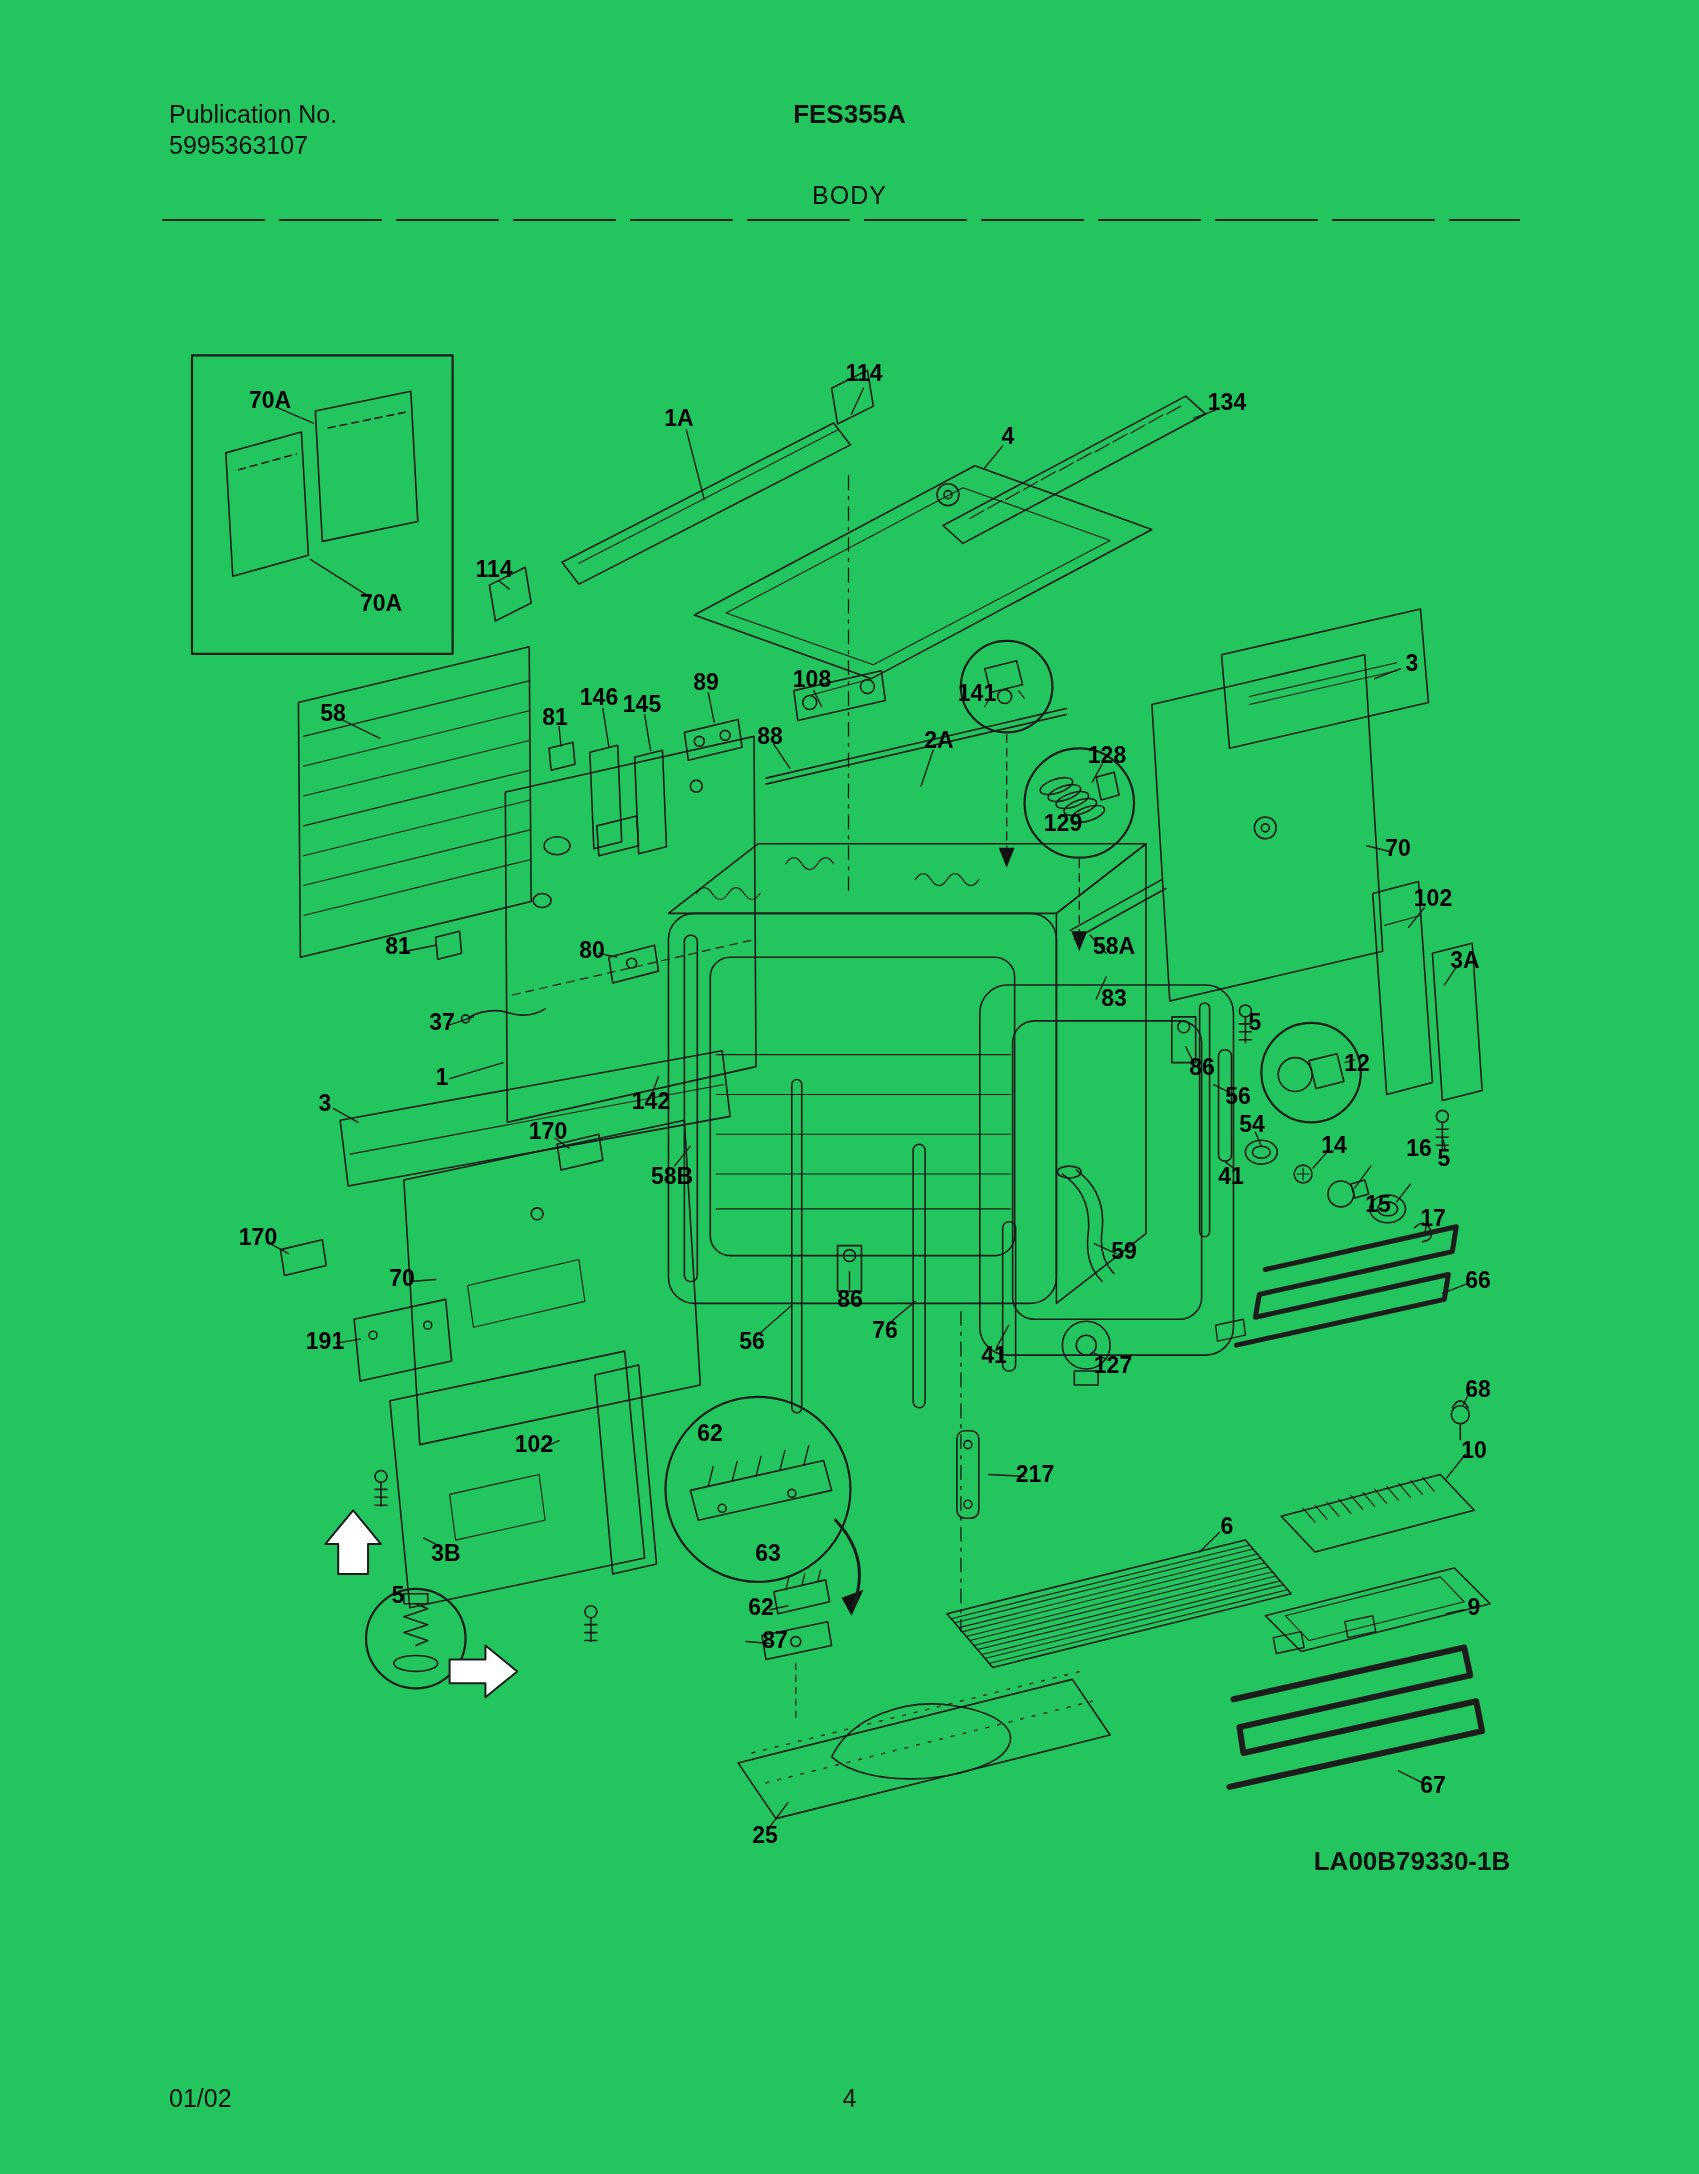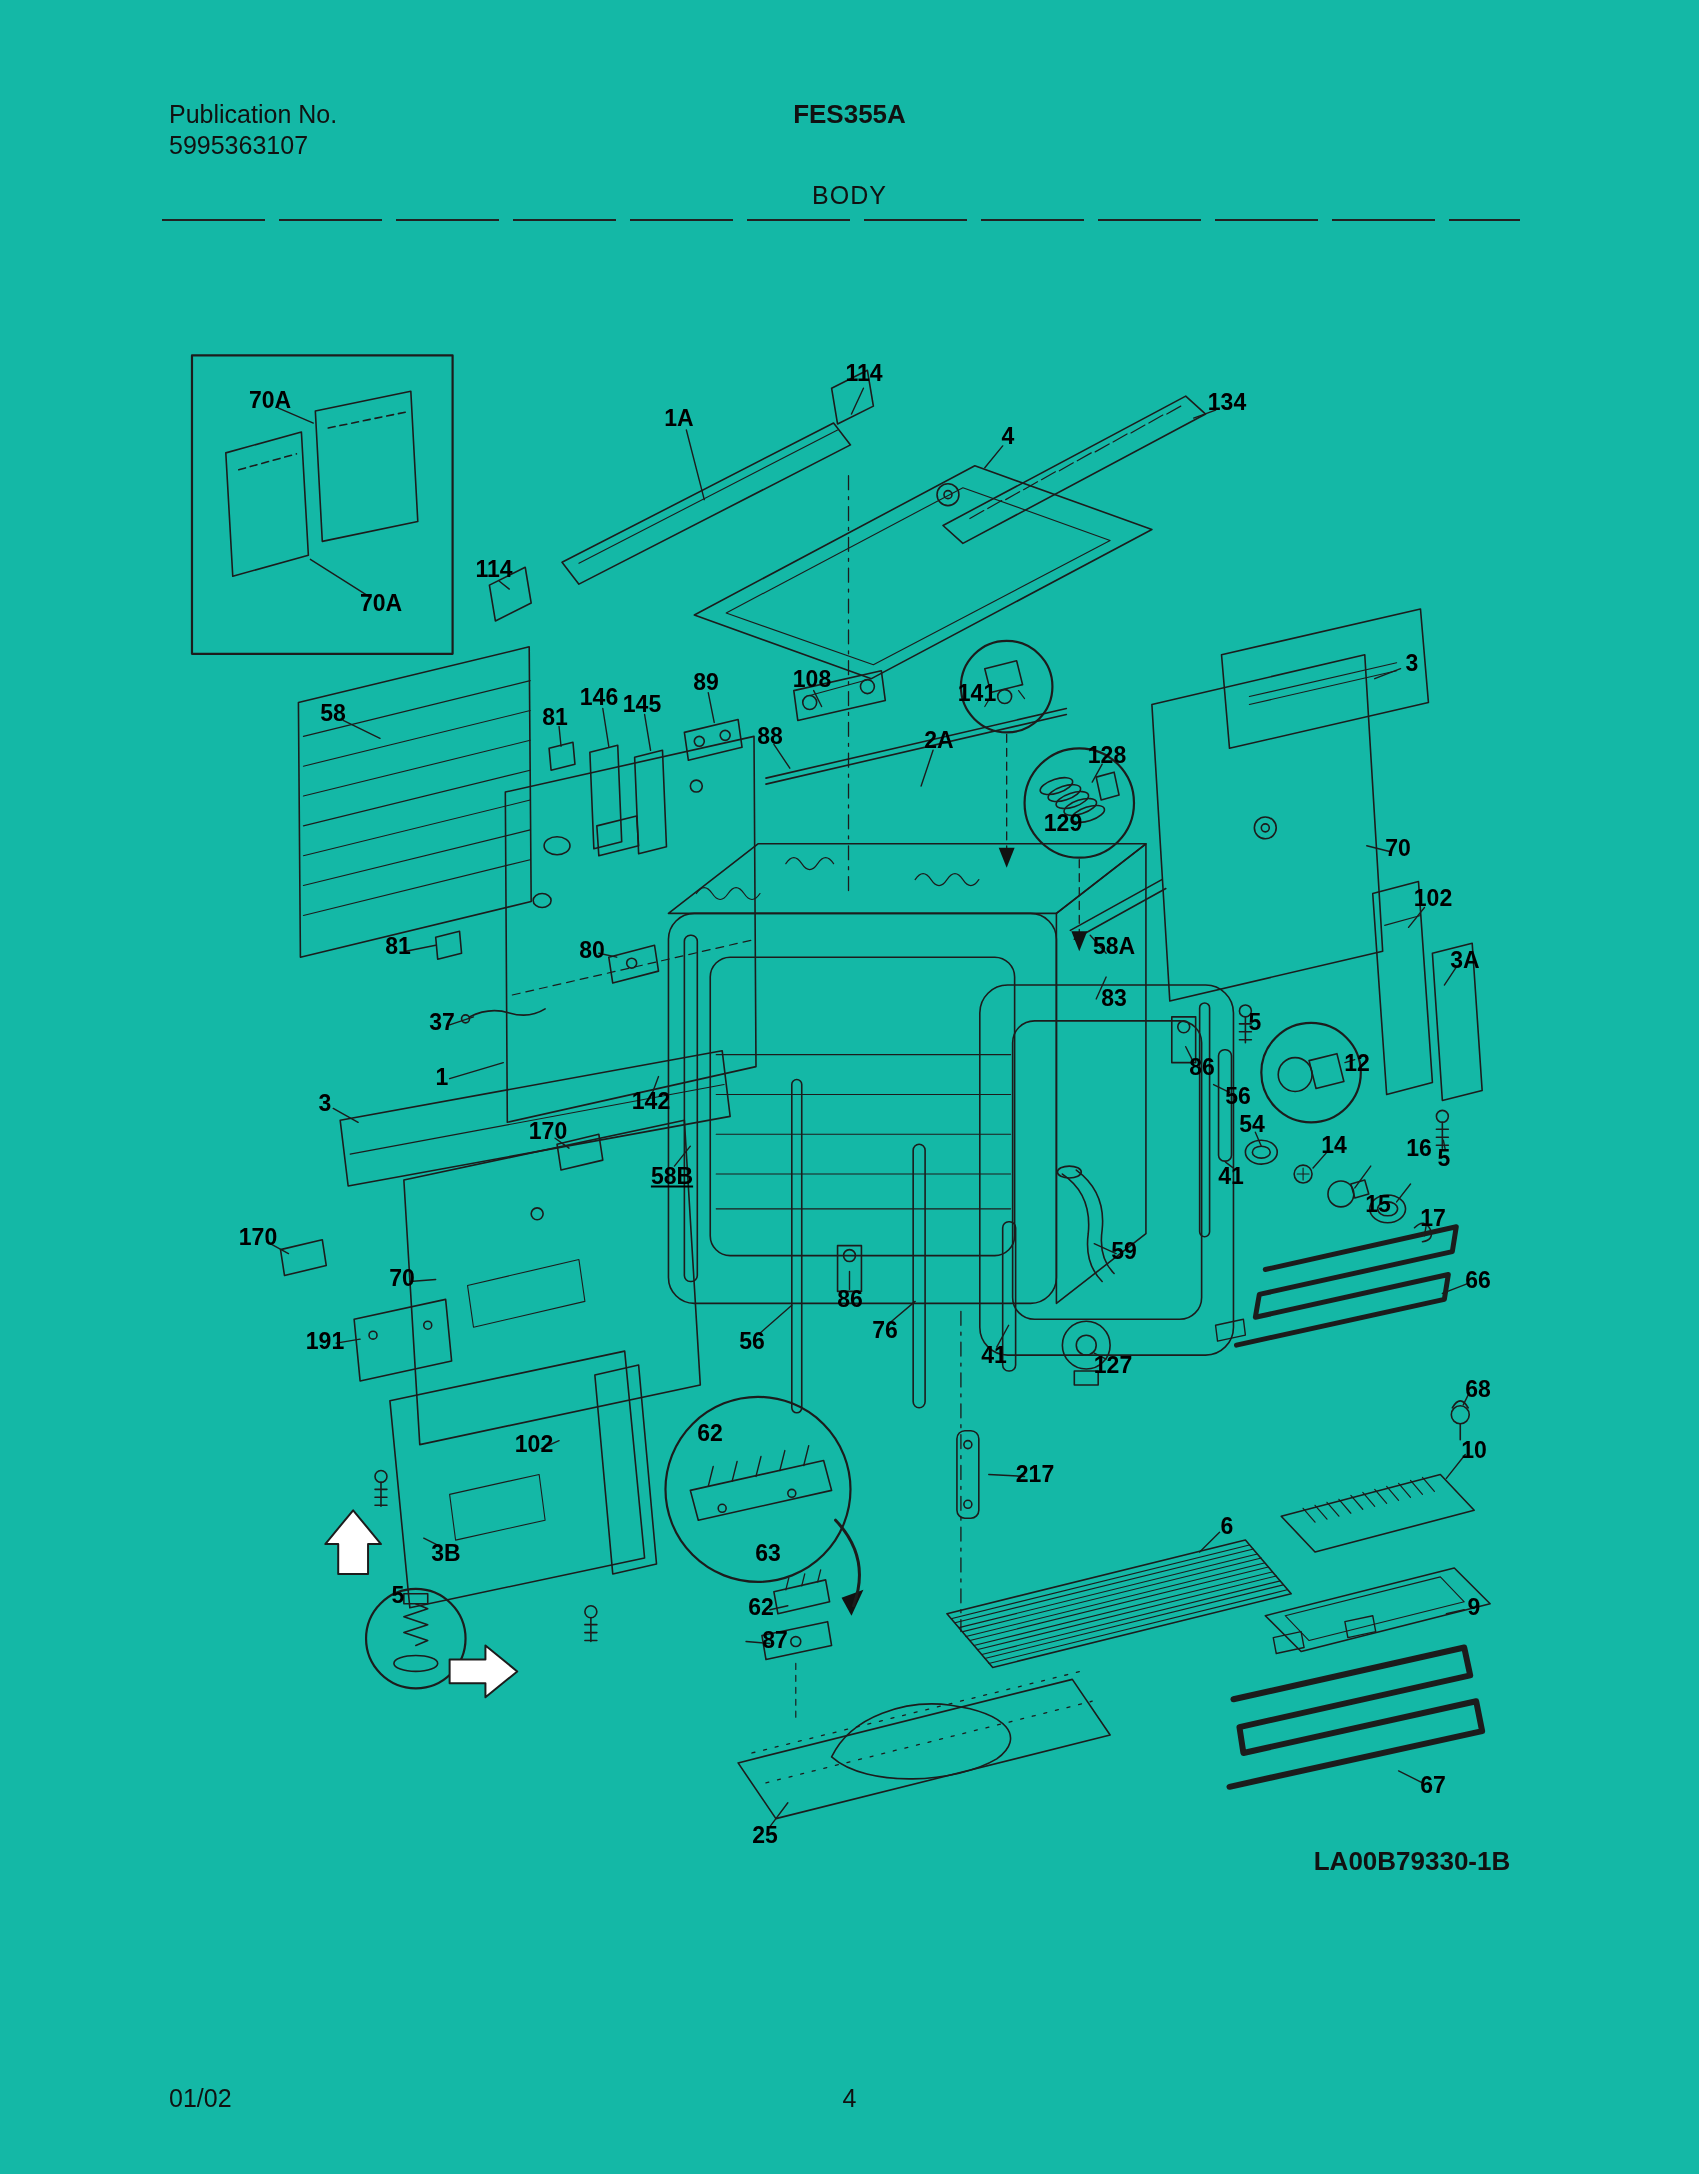--- a/index.html
+++ b/index.html
@@ -1,18 +1,18 @@
 <!DOCTYPE html>
 <html><head>
 <meta charset="utf-8">
 <style>
   * { margin:0; padding:0; box-sizing:border-box; }
   html,body { background:#ddd; }
   body { font-family:"Liberation Sans", sans-serif; color:#111; }
-  .page { position:relative; width:1699px; height:2174px; background:#14b8a6; margin:0 auto; overflow:hidden; }
+  .page { position:relative; width:1699px; height:2174px; background:#22c55e; margin:0 auto; overflow:hidden; }
   .abs { position:absolute; }
   .pub-label { left:169px; top:100px; font-size:25px; }
   .pub-number { left:169px; top:131px; font-size:25px; }
   .model { left:0; right:0; top:99px; text-align:center; font-size:26px; font-weight:700; }
   .section-title { left:0; right:0; top:181px; text-align:center; font-size:25px; letter-spacing:1px; }
   .header-rule { left:162px; top:219px; width:1358px; height:2px;
     background-image:repeating-linear-gradient(90deg,#222 0 103px,rgba(0,0,0,0) 103px 117px); }
   .diagram { position:absolute; left:0; top:0; width:1699px; height:2174px; }
   .diagram svg { position:absolute; left:0; top:0; }
   .callout-layer { position:absolute; left:0; top:0; width:100%; height:100%; }
@@ -301,21 +301,21 @@
         <div class="callout" style="left: 1419px; top: 1140px; margin-top: 8px;">16</div>
         <div class="callout" style="left: 1433px; top: 1218px;">17</div>
         <div class="callout" style="left: 1231px; top: 1176px;">41</div>
         <div class="callout" style="left: 1444px; top: 1158px;">5</div>
         <div class="callout" style="left: 398px; top: 946px;">81</div>
         <div class="callout" style="left: 592px; top: 950px;">80</div>
         <div class="callout" style="left: 442px; top: 1022px;">37</div>
         <div class="callout" style="left: 442px; top: 1077px;">1</div>
         <div class="callout" style="left: 651px; top: 1101px;">142</div>
         <div class="callout" style="left: 548px; top: 1131px;">170</div>
-        <div class="callout" style="left: 672px; top: 1176px; text-decoration: underline;">58B</div>
+        <div class="callout" style="left: 672px; top: 1176px;">58B</div>
         <div class="callout" style="left: 325px; top: 1103px;">3</div>
         <div class="callout" style="left: 258px; top: 1237px;">170</div>
         <div class="callout" style="left: 402px; top: 1278px;">70</div>
         <div class="callout" style="left: 325px; top: 1341px;">191</div>
         <div class="callout" style="left: 850px; top: 1299px;">86</div>
         <div class="callout" style="left: 752px; top: 1341px;">56</div>
         <div class="callout" style="left: 885px; top: 1330px;">76</div>
         <div class="callout" style="left: 994px; top: 1355px;">41</div>
         <div class="callout" style="left: 1124px; top: 1251px;">59</div>
         <div class="callout" style="left: 1113px; top: 1365px;">127</div>

